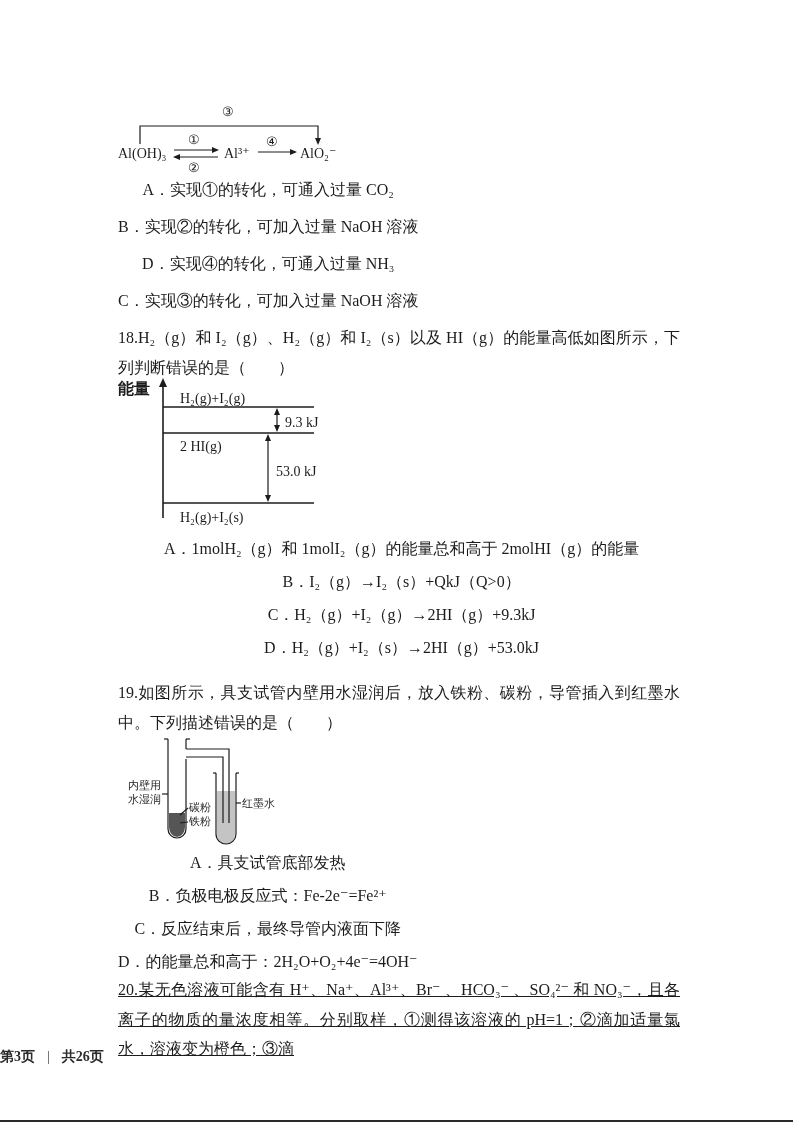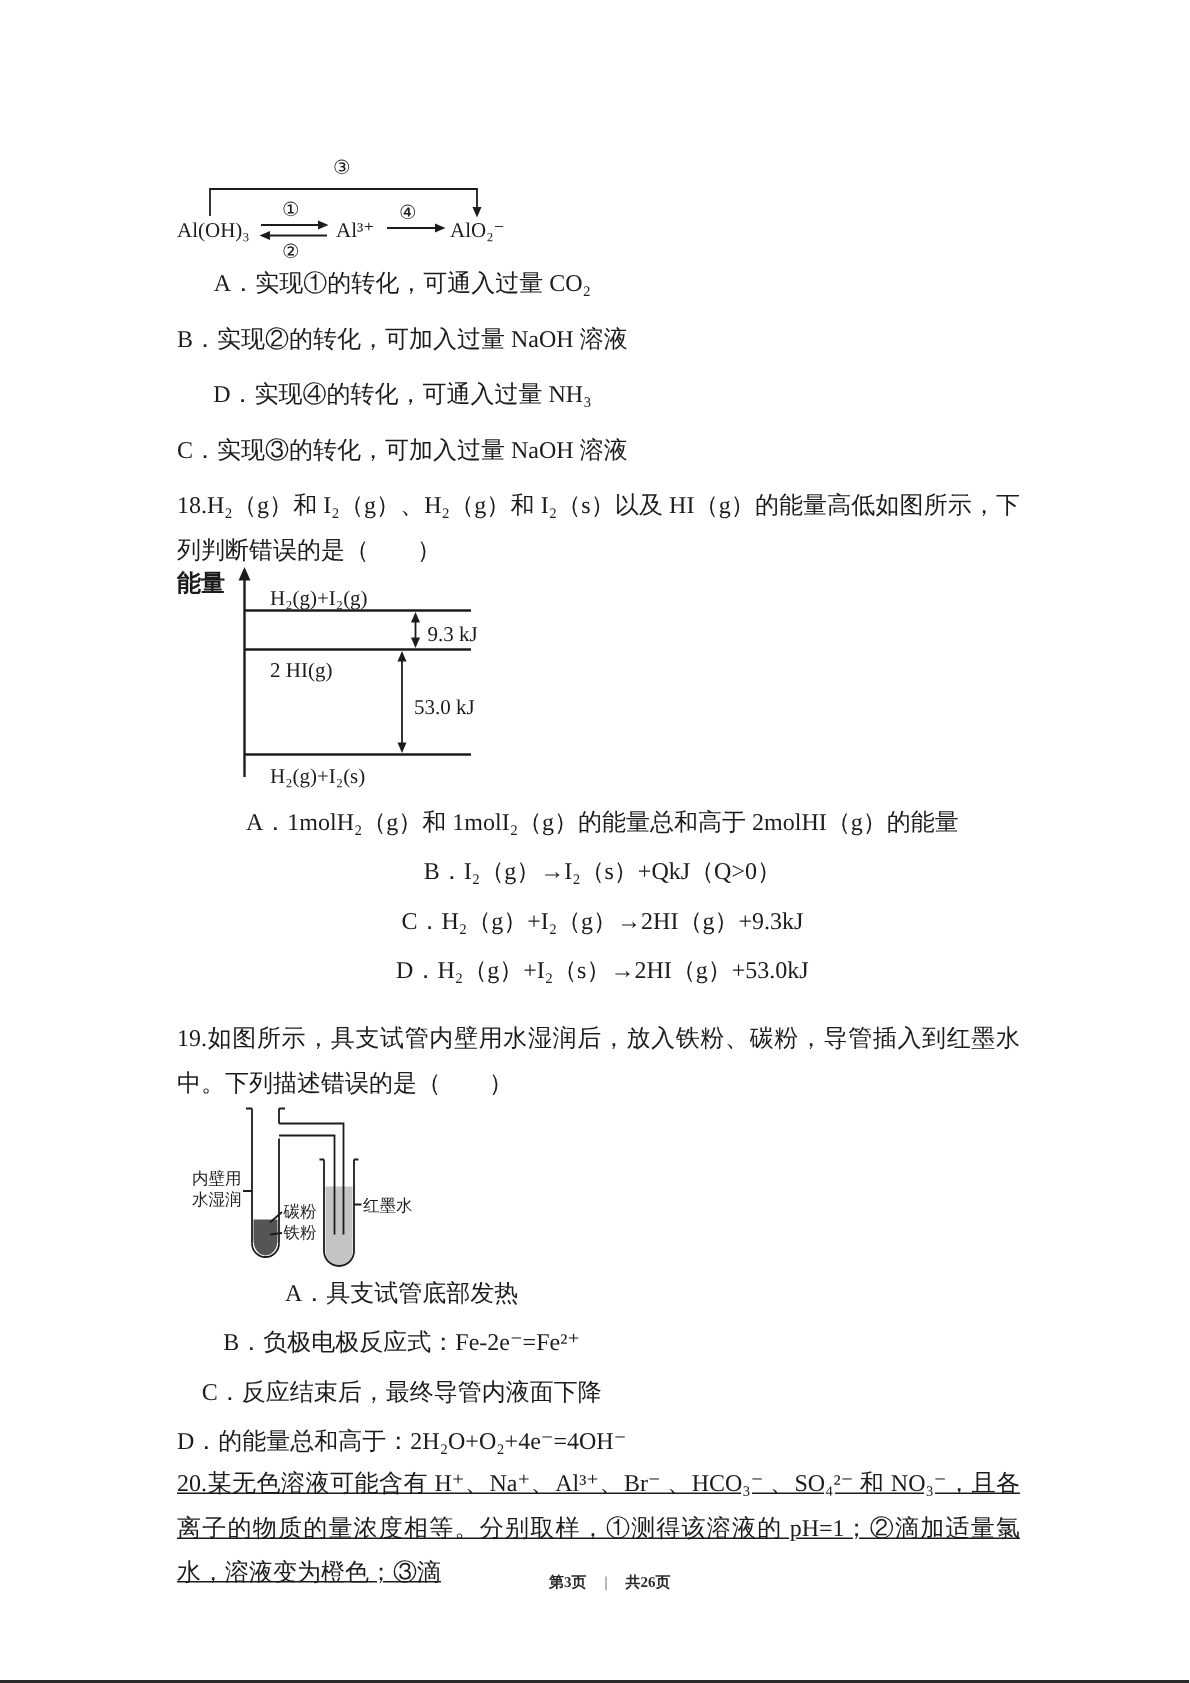--- a/index.html
+++ b/index.html
@@ -14,22 +14,22 @@
   .optlist .option { font-size:16px; line-height:1.5;text-align:center; }
   .optlist .option + .option { margin-top:13px; }
   .optlist.tight .option + .option { margin-top:9px; }
   svg text { fill:#1c1c1c; font-family:"Liberation Serif","DejaVu Serif",serif; }
   svg .ln  { stroke:#1c1c1c; stroke-width:1.2; fill:none; }
   svg .ln2 { stroke:#1c1c1c; stroke-width:1.6; fill:none; }
   svg polygon { fill:#1c1c1c; stroke:none; }
   .t16 { font-size:16px; } .t14 { font-size:14px; } .t13 { font-size:13px; } .t11 { font-size:11px; }
   .bold { font-weight:bold; }
   .footer {
-    position:absolute; top:1048px; left:0; width:100%; text-align:center;
-    font-size:10px; font-weight:bold; color:#2a2a2a;padding-left:20px;
+    position:absolute; top:1048px; left:0; width:100%; 
+    font-size:14px; font-weight:bold; color:#2a2a2a;
   }
   .footer .sep { margin:0 12px; font-weight:normal; color:#444; }
 </style>
 </head>
 <body>
 
 <div class="page">
 
   <div class="abs" style="left:118px; top:100px;">
     <svg width="235" height="76" viewBox="0 0 235 76">

